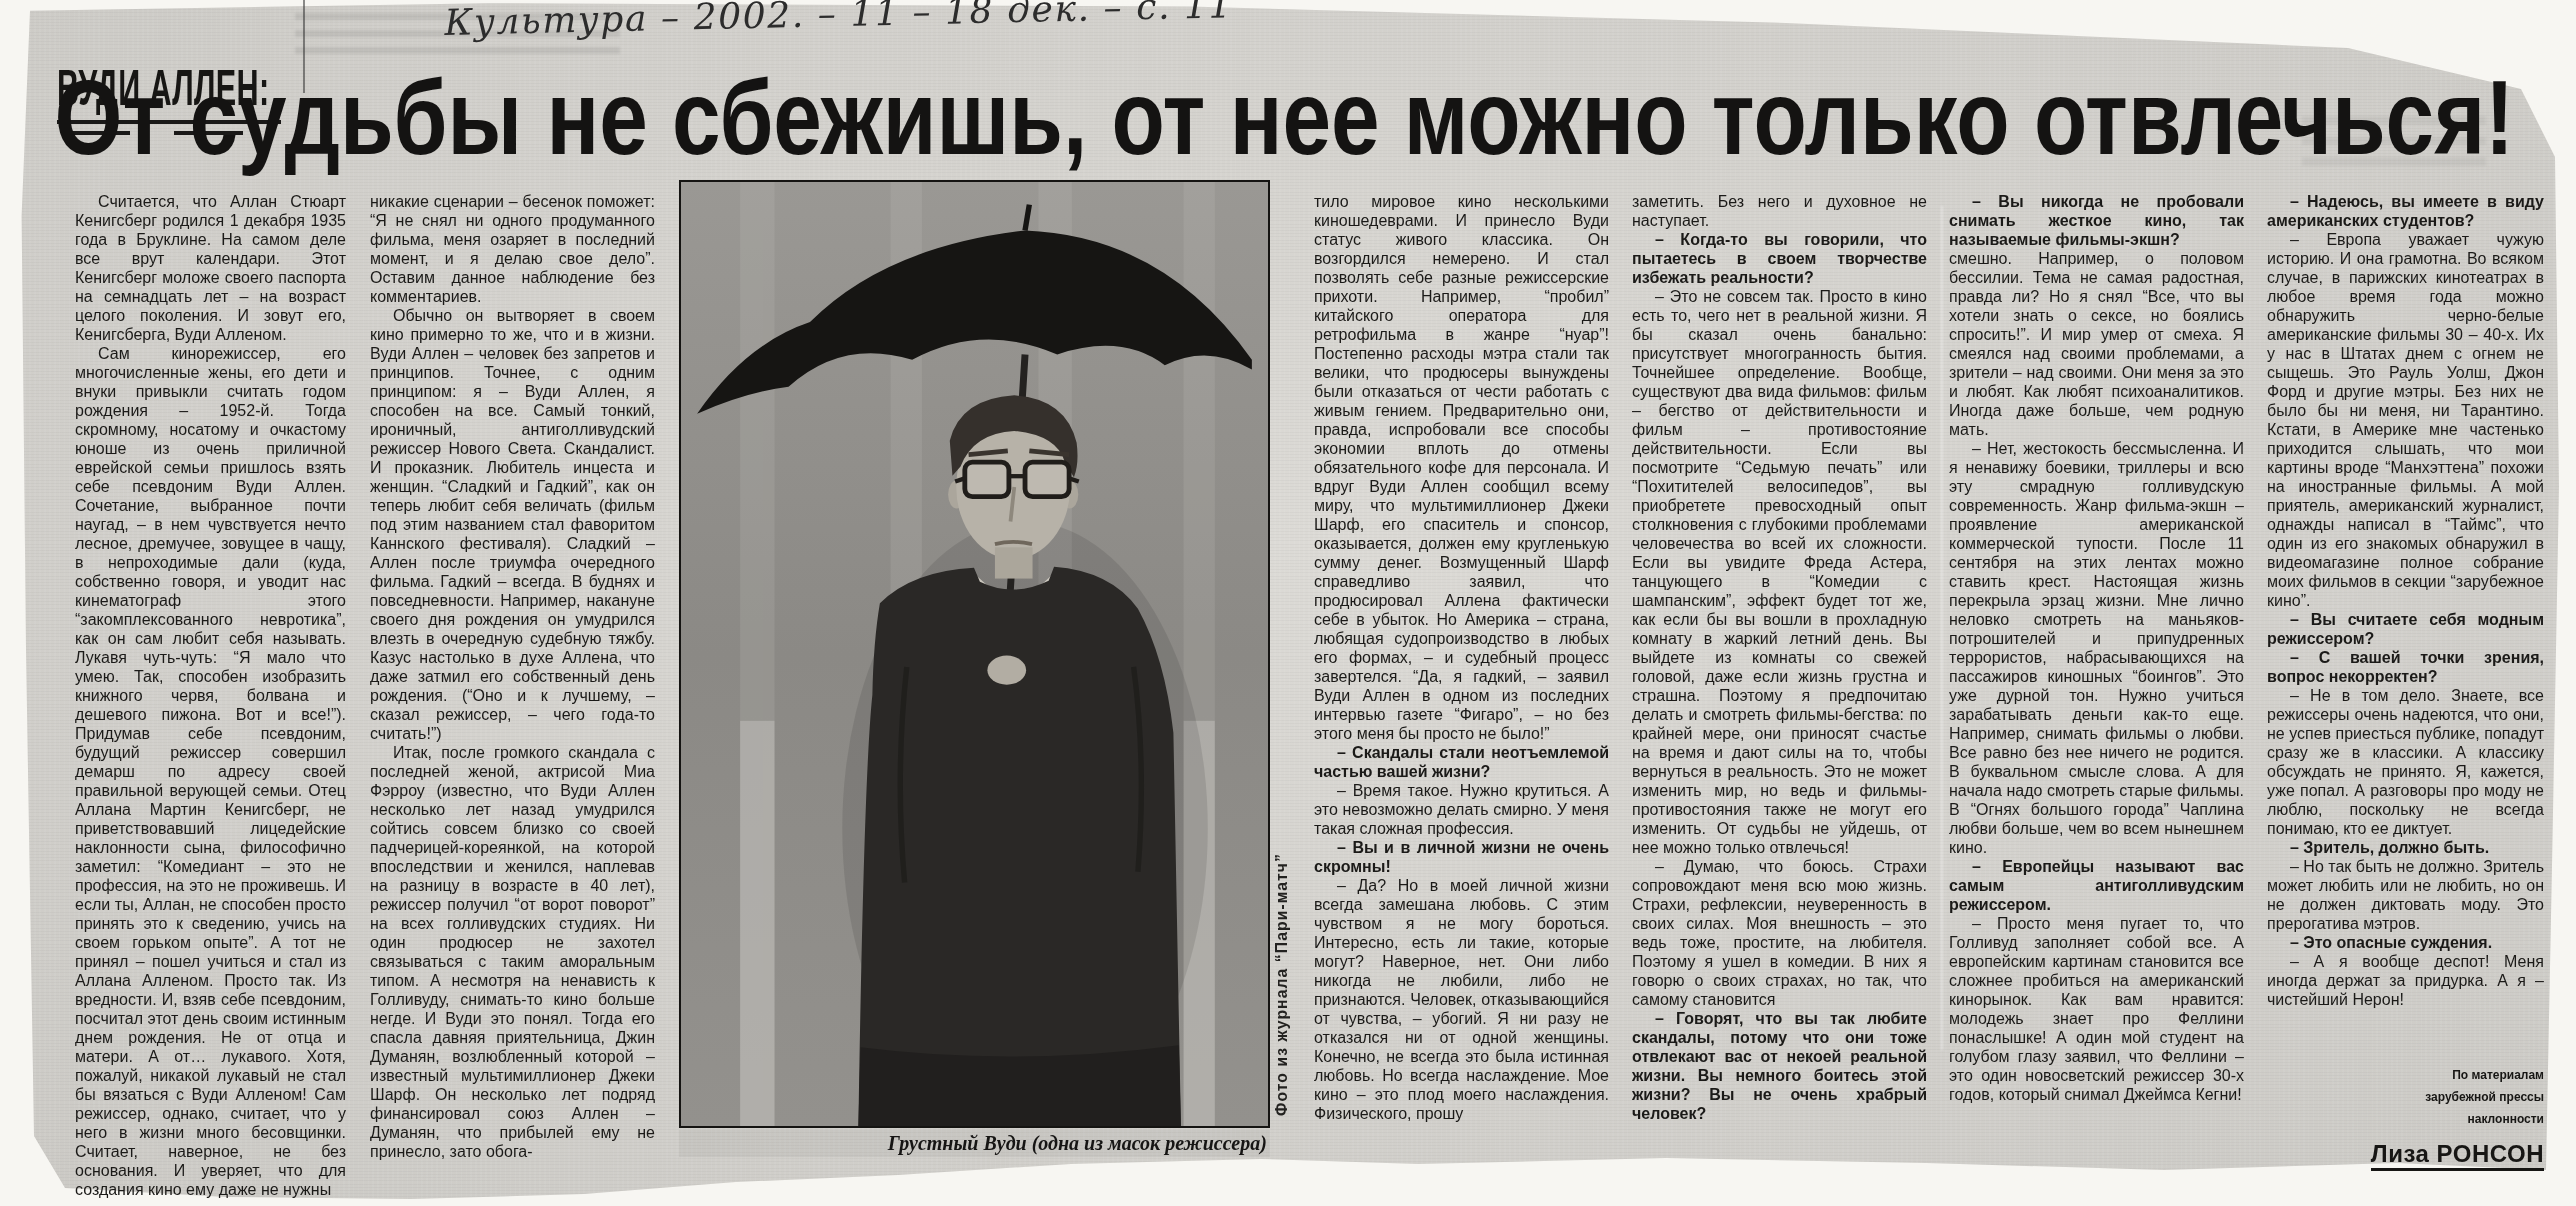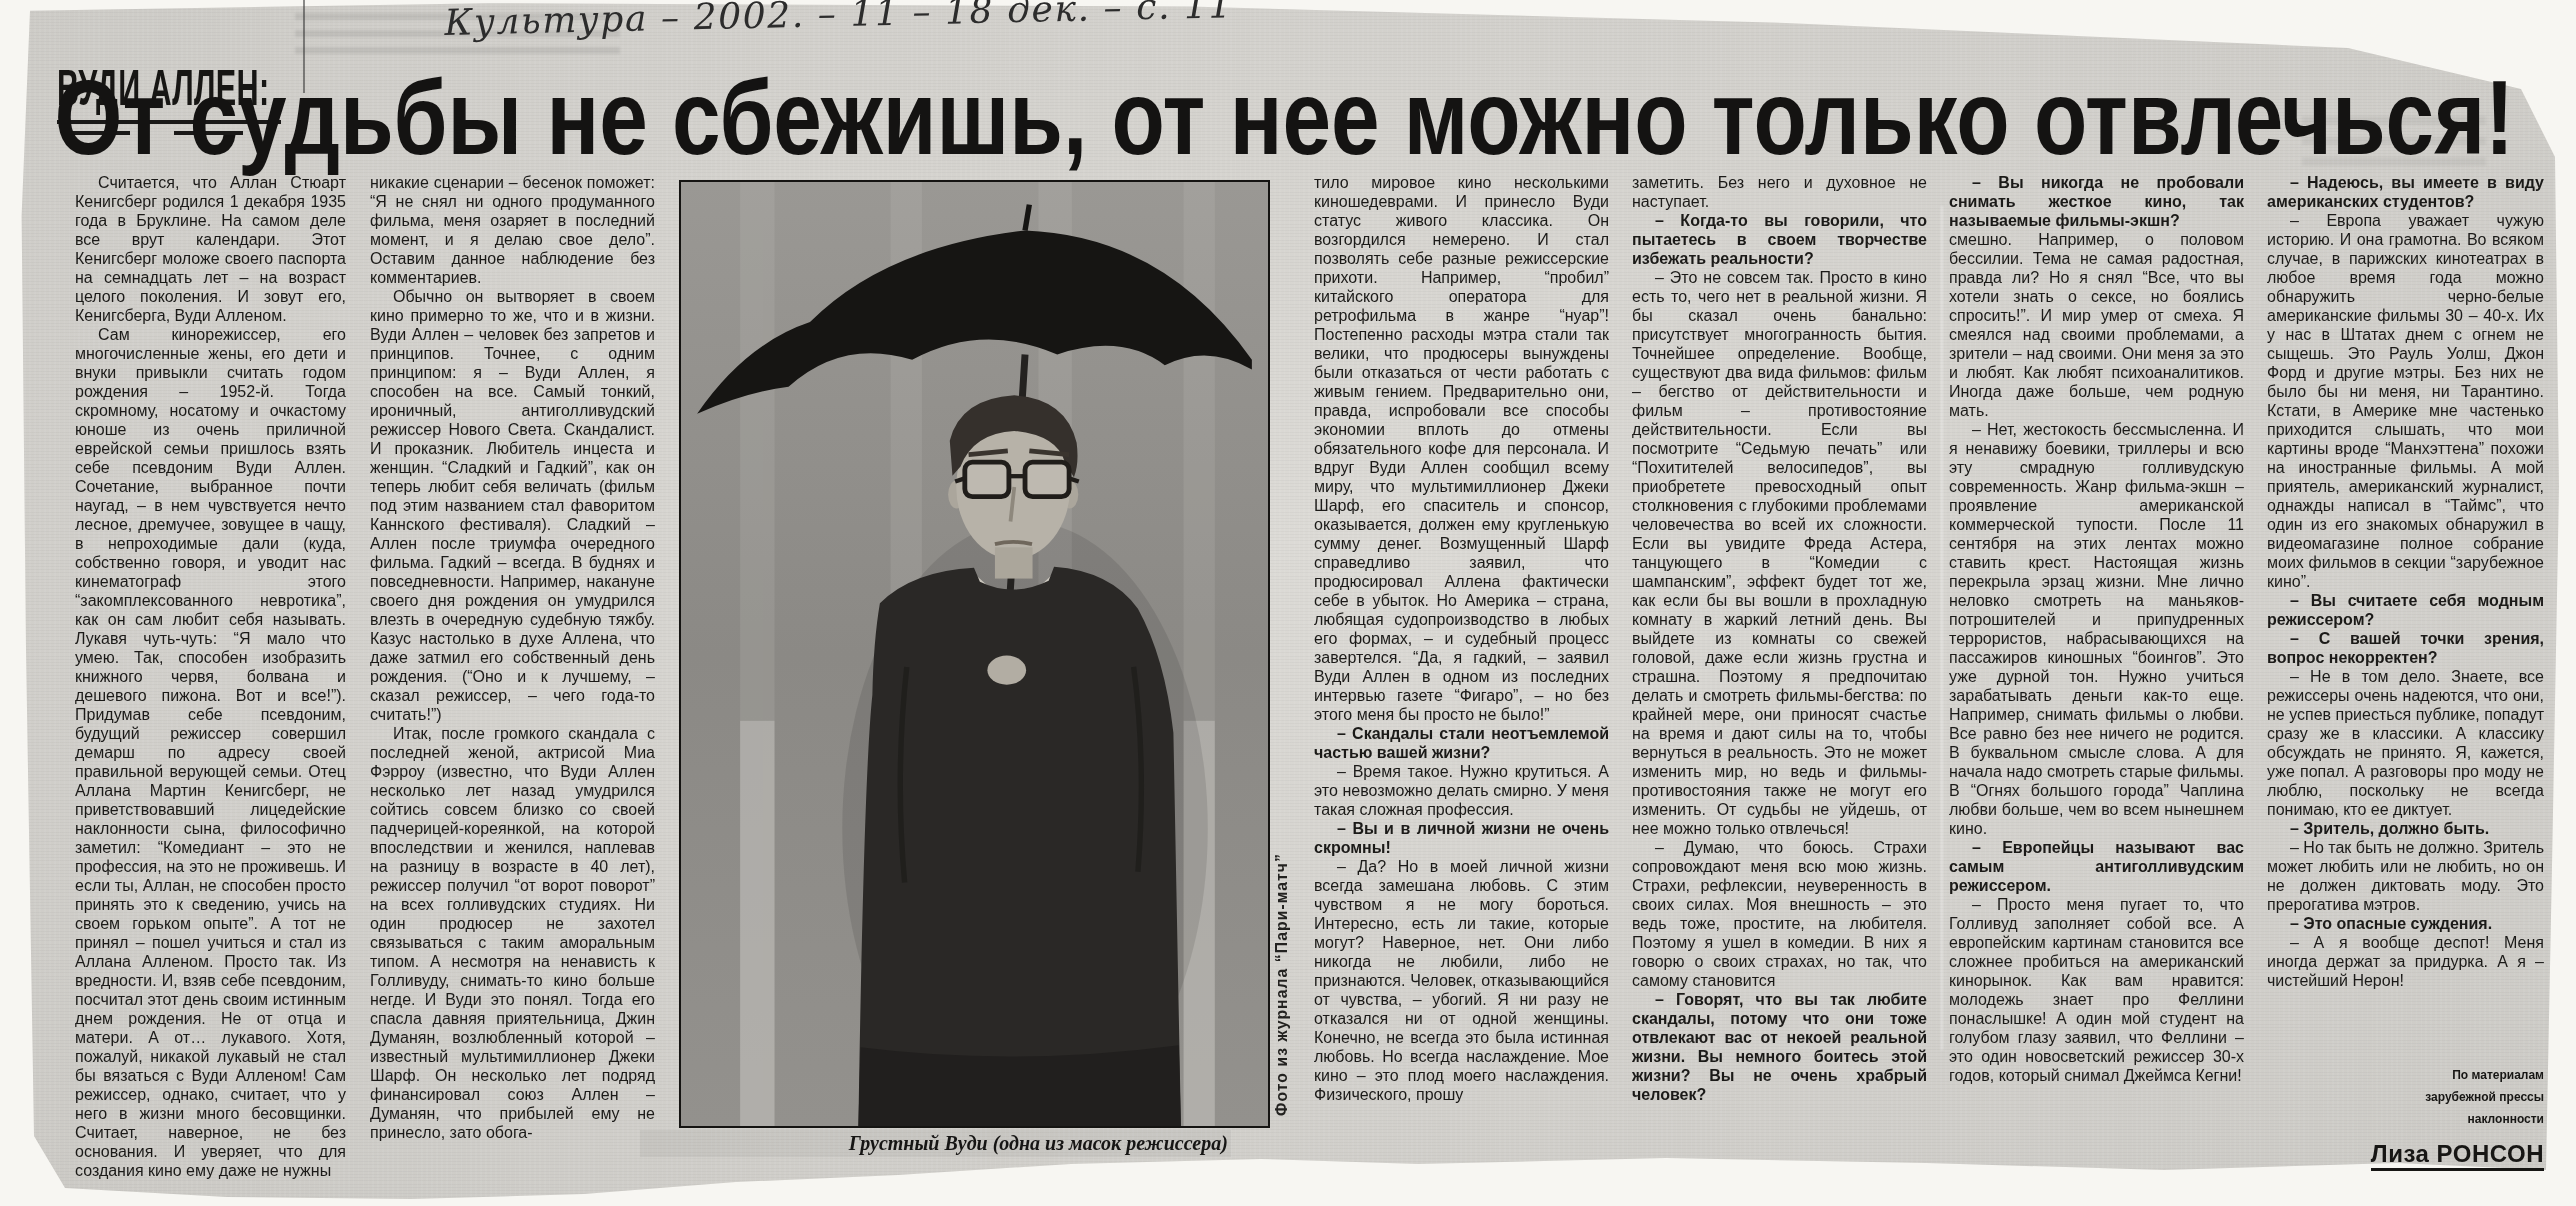--- a/index.html
+++ b/index.html
@@ -30,30 +30,30 @@
   .kicker-rule2a{position:absolute;left:64px;top:131px;width:66px;height:3.8px;background:#1a1918;}
   .kicker-rule2b{position:absolute;left:174px;top:131px;width:69px;height:3.8px;background:#1a1918;}
 
   .headline-svg{position:absolute;left:52px;top:50px;}
   .headline-svg text{font-family:"Liberation Sans",sans-serif;font-weight:bold;fill:#141312;}
 
   .annotation{position:absolute;left:444px;top:2.2px;font-family:"DejaVu Serif",serif;
     font-style:italic;font-size:36px;color:#2c2c2c;letter-spacing:1.6px;
     transform:rotate(-1.3deg);transform-origin:left top;white-space:nowrap;}
 
-  .col{position:absolute;top:173px;height:1007px;overflow:hidden;
+  .col{position:absolute;top:192px;height:1007px;overflow:hidden;
     font-size:16px;line-height:19px;color:#1b1a18;text-align:justify;}
   .para{margin:0;text-indent:23px;}
   .para.cont{text-indent:0;}
   .para.q{font-weight:bold;}
 
   .photo{position:absolute;left:679px;top:180px;width:591px;height:948px;
     border:2.2px solid #151412;box-sizing:border-box;background:#8b8986;}
   .photo svg{display:block;width:100%;height:100%;}
-  .caption-bar{position:absolute;left:640px;top:1130px;width:591px;height:27px;
+  .caption-bar{position:absolute;left:679px;top:1130px;width:591px;height:27px;
     background:rgba(0,0,0,.045);display:flex;align-items:center;justify-content:flex-end;text-align:center;}
   .caption{font-family:"Liberation Serif",serif;font-style:italic;font-weight:bold;
     font-size:20px;color:#161514;padding-right:3.2px;white-space:nowrap;}
   .credit{position:absolute;left:1273px;top:666px;width:25px;height:450px;
     writing-mode:vertical-rl;transform:rotate(180deg);font-size:15.7px;font-weight:bold;
     letter-spacing:1.1px;color:#232220;white-space:nowrap;}
 
   .signature{position:absolute;left:2267px;top:1064px;width:277px;text-align:right;color:#171614;}
   .signature .sig-line{margin:0;font-size:12px;line-height:22px;font-weight:bold;text-indent:0;}
   .sig-author{display:inline-block;margin-top:9.7px;font-size:24px;font-weight:bold;

